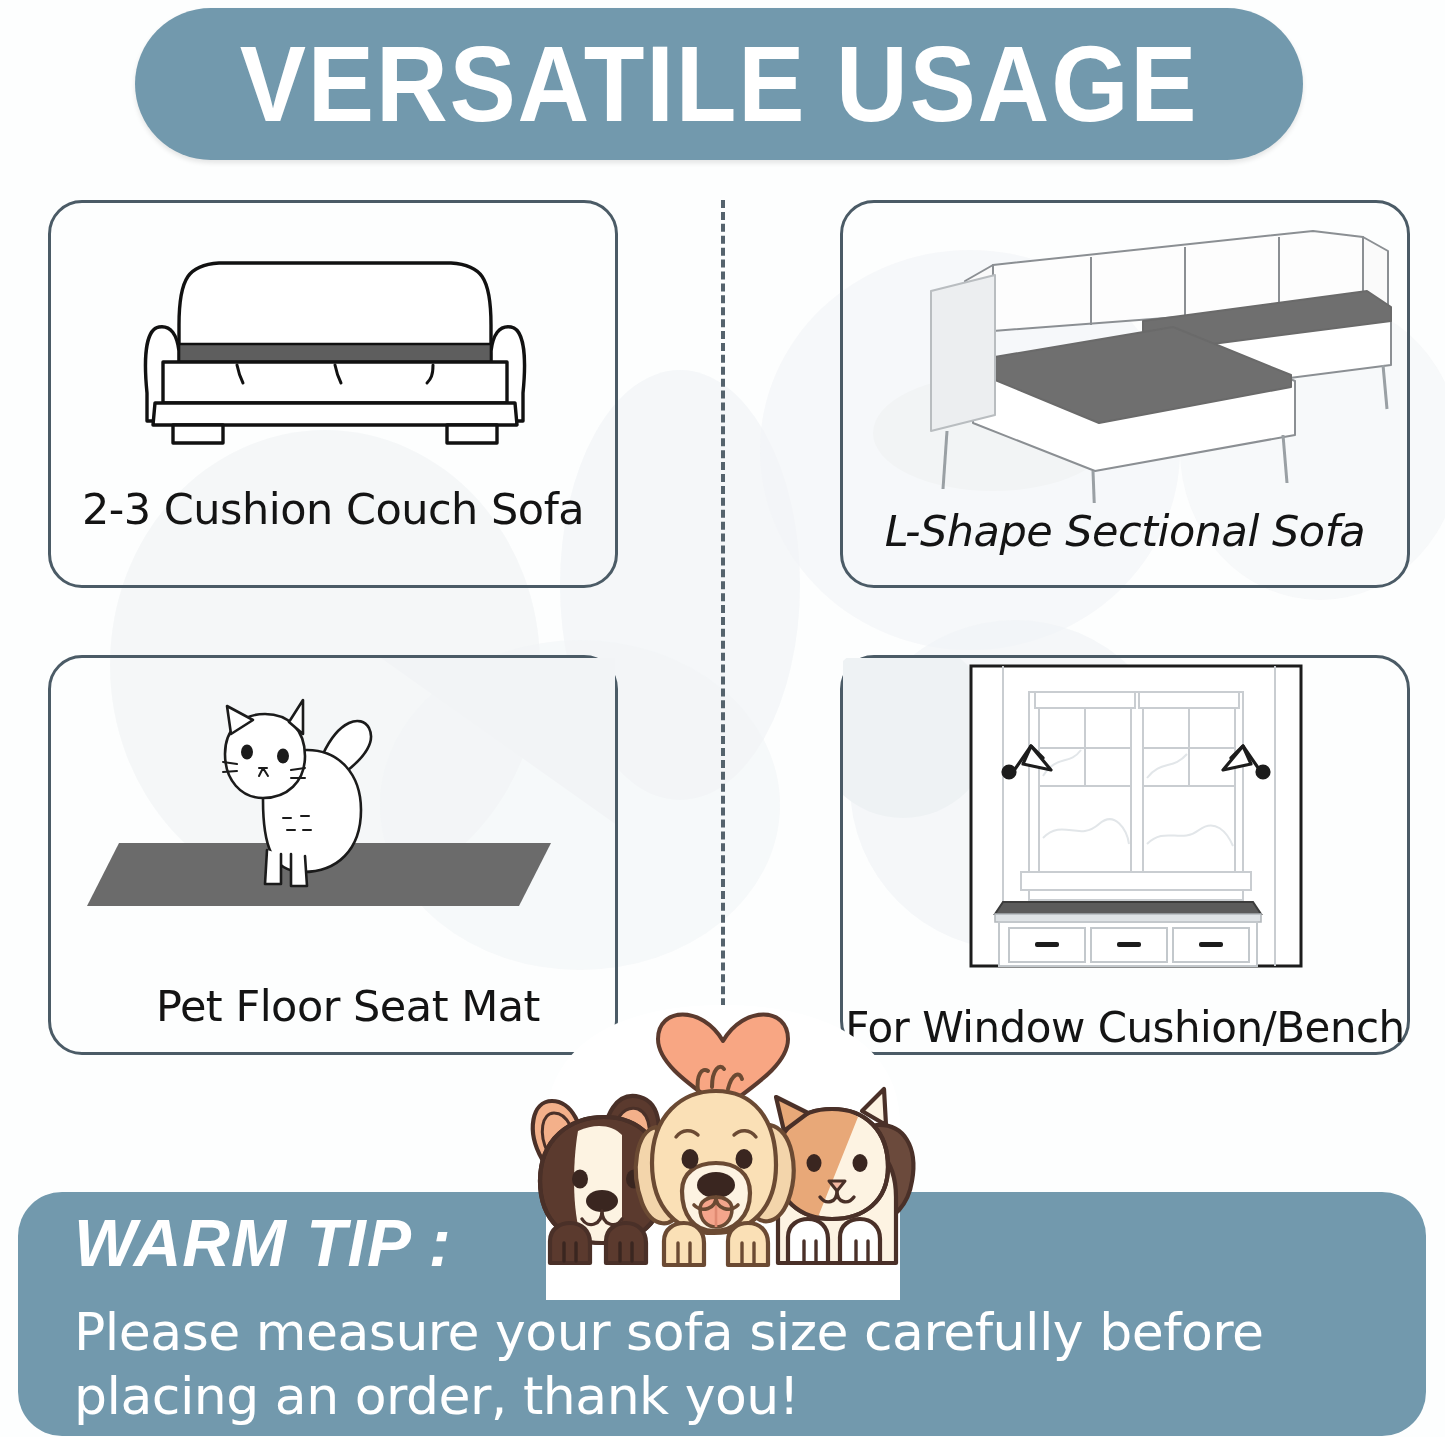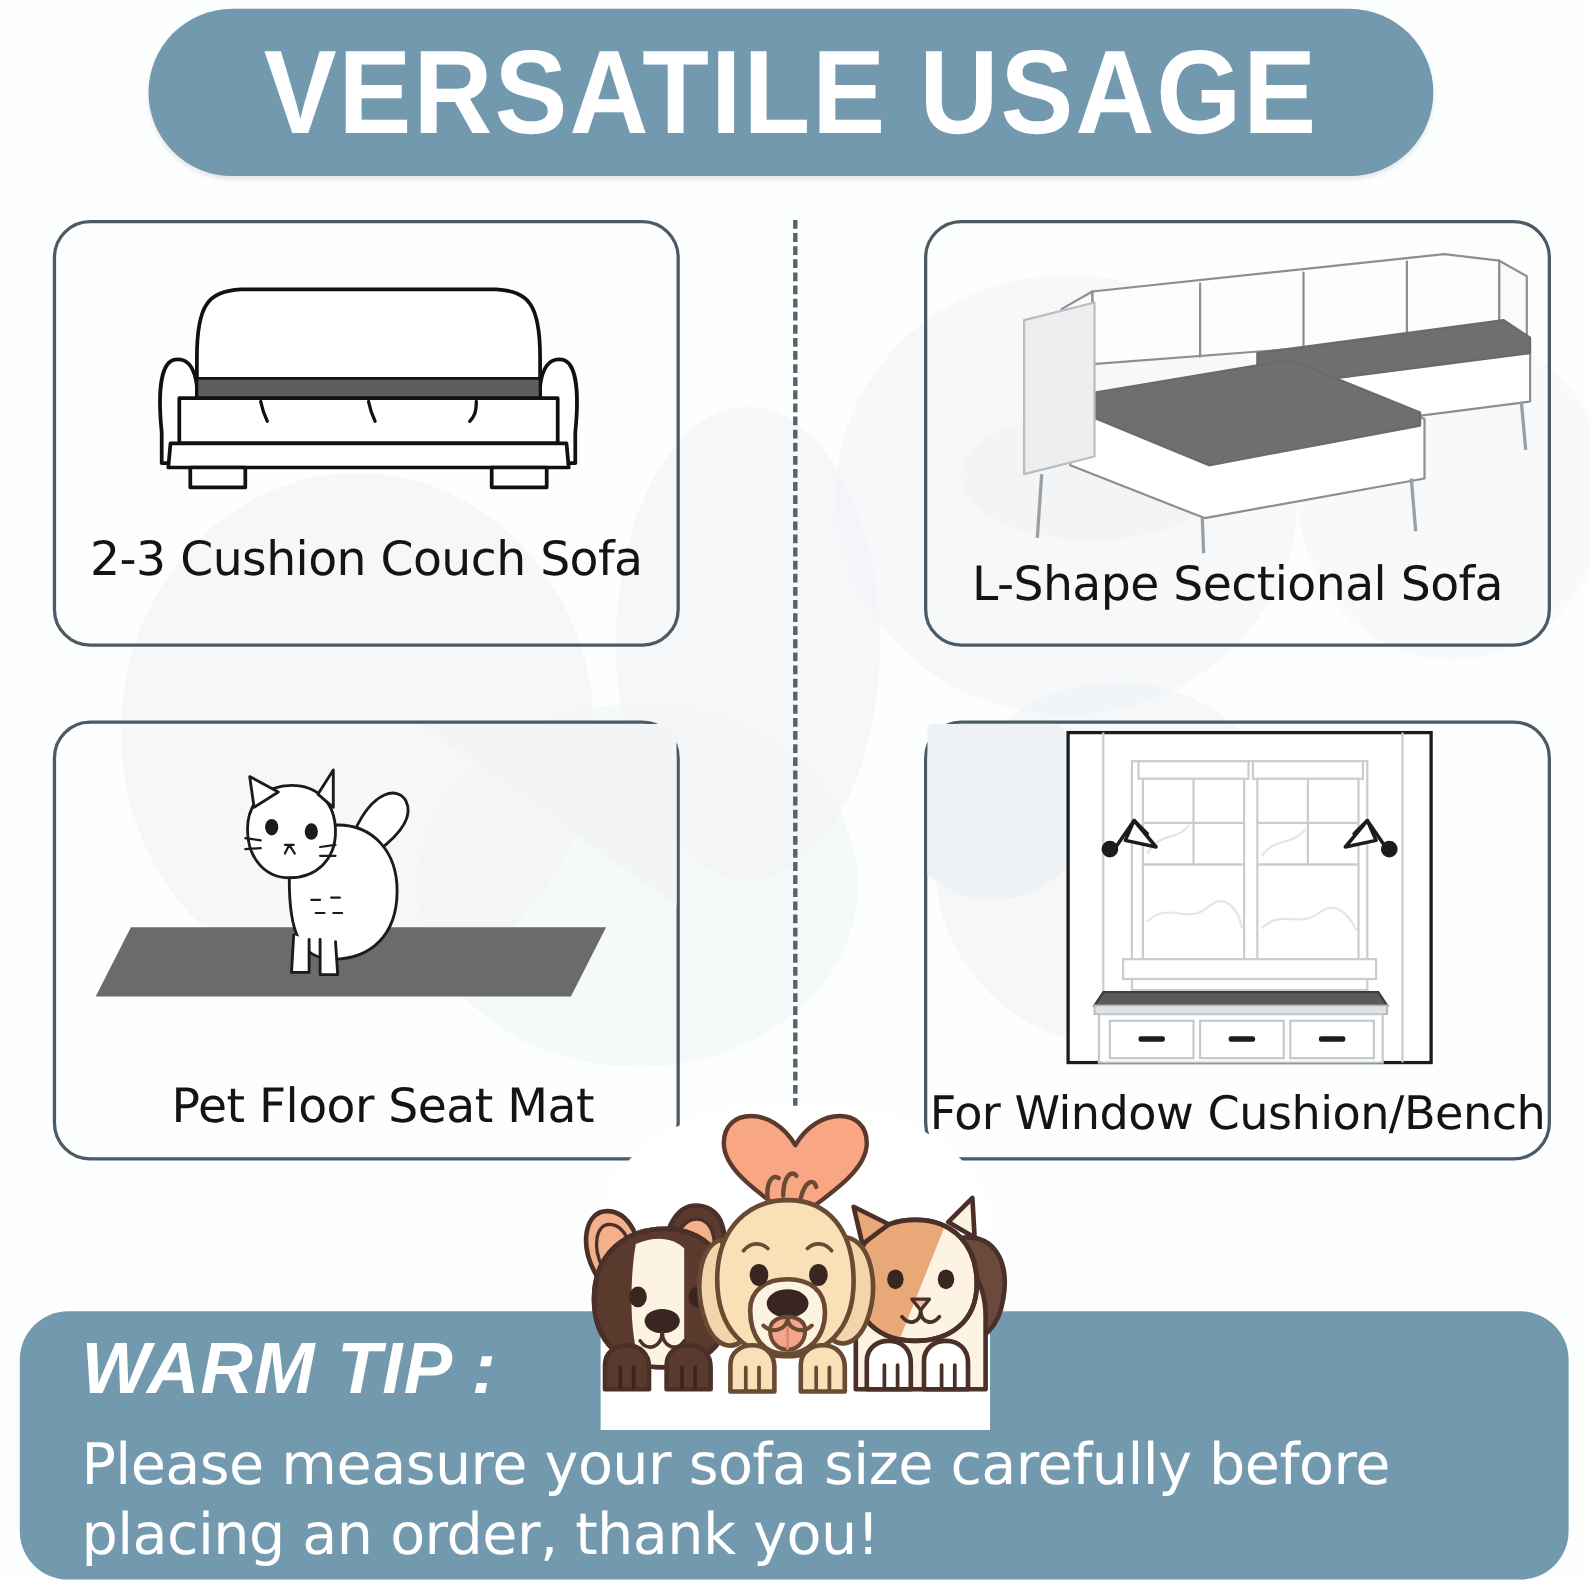--- a/index.html
+++ b/index.html
@@ -53,25 +53,25 @@
   .card .label{
     text-align:center;color:#141414;
     font-size:43px;line-height:48px;
     font-family:"DejaVu Sans", sans-serif;
     letter-spacing:-.5px;
     white-space:nowrap;
   }
   #card-couch{left:48px;top:200px;width:570px;height:388px;}
   #card-couch .label{padding-bottom:52px;}
   #card-sectional{left:840px;top:200px;width:570px;height:388px;}
-  #card-sectional .label{padding-bottom:30px;}
+  #card-sectional .label{padding-bottom:30px;font-style:italic;}
   #card-petmat{left:48px;top:655px;width:570px;height:400px;}
   #card-petmat .label{padding-bottom:22px;padding-left:30px;}
   #card-window{left:840px;top:655px;width:570px;height:400px;}
-  #card-window .label{padding-bottom:16px;font-size:42px;text-align:center;}
+  #card-window .label{padding-bottom:0;font-size:42px;text-align:center;}
 
   
   #warm-banner{
     position:absolute;left:18px;top:1192px;width:1408px;height:244px;
     background:#7299ad;border-radius:44px;z-index:3;box-sizing:border-box;
     padding:14px 0 0 56px;
   }
   #warm-title{
     color:#fff;font-weight:bold;font-style:italic;
     font-size:66px;line-height:74px;letter-spacing:1px;

